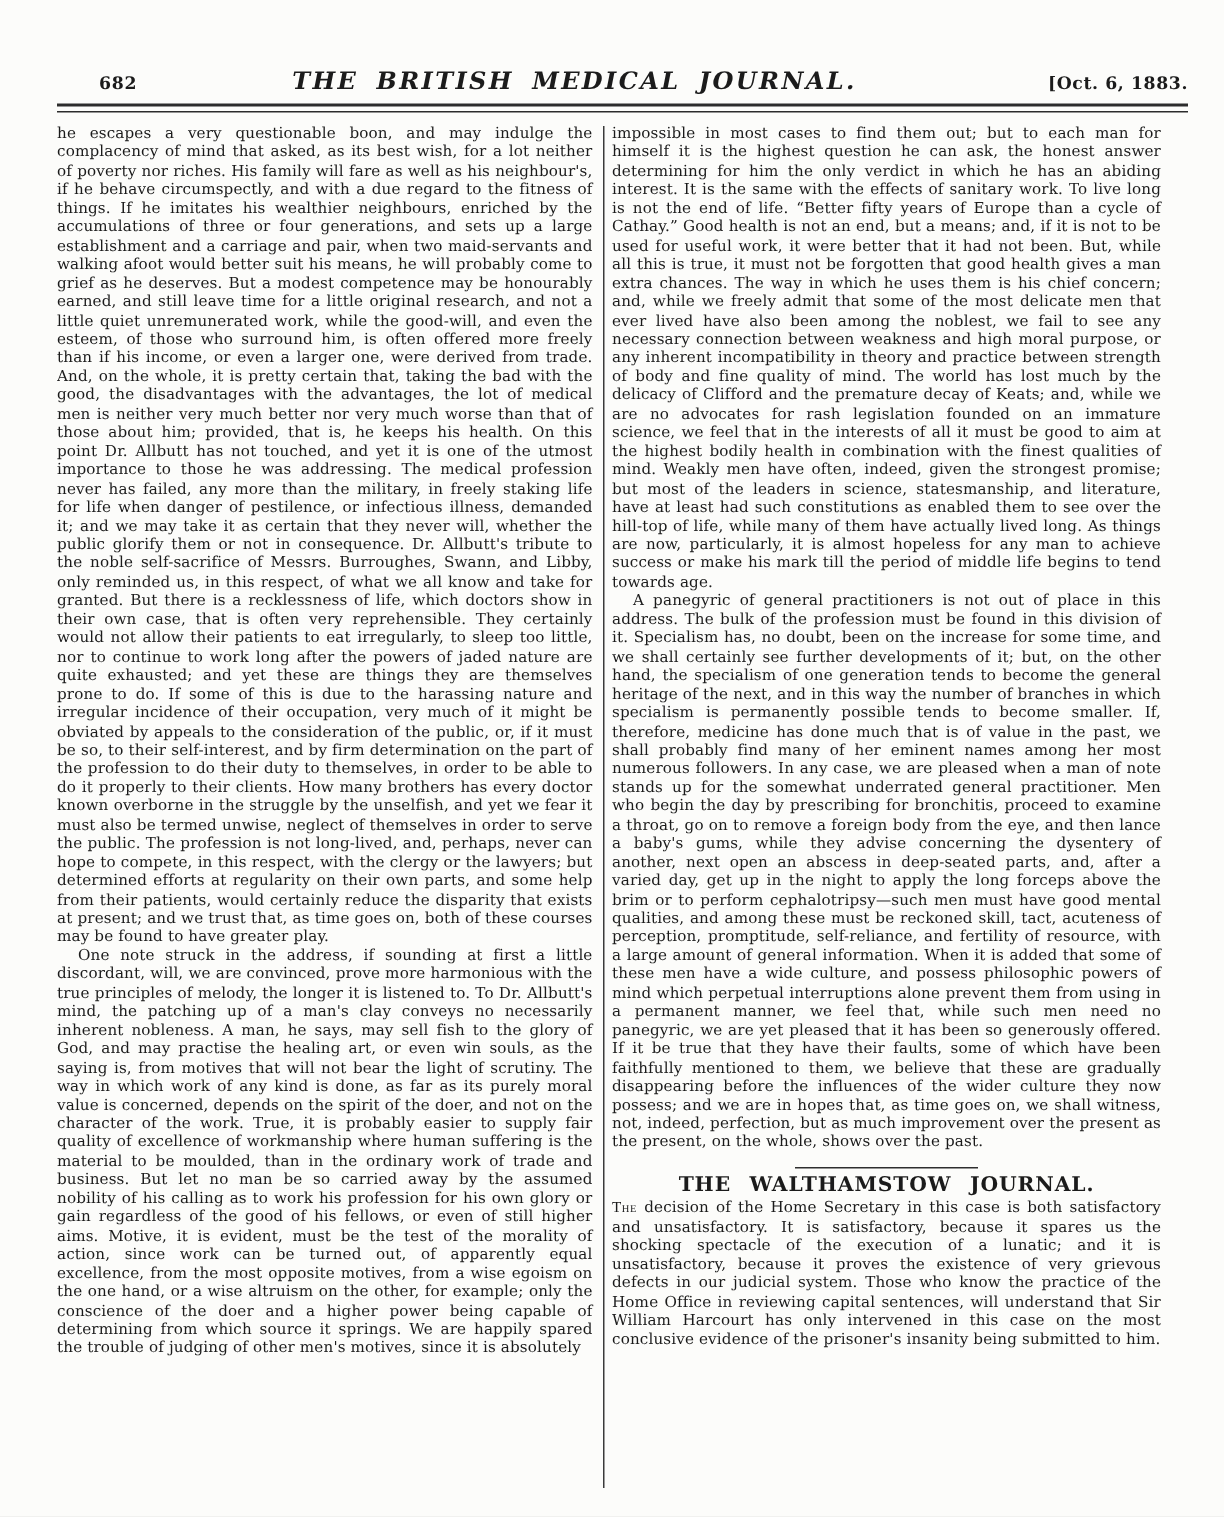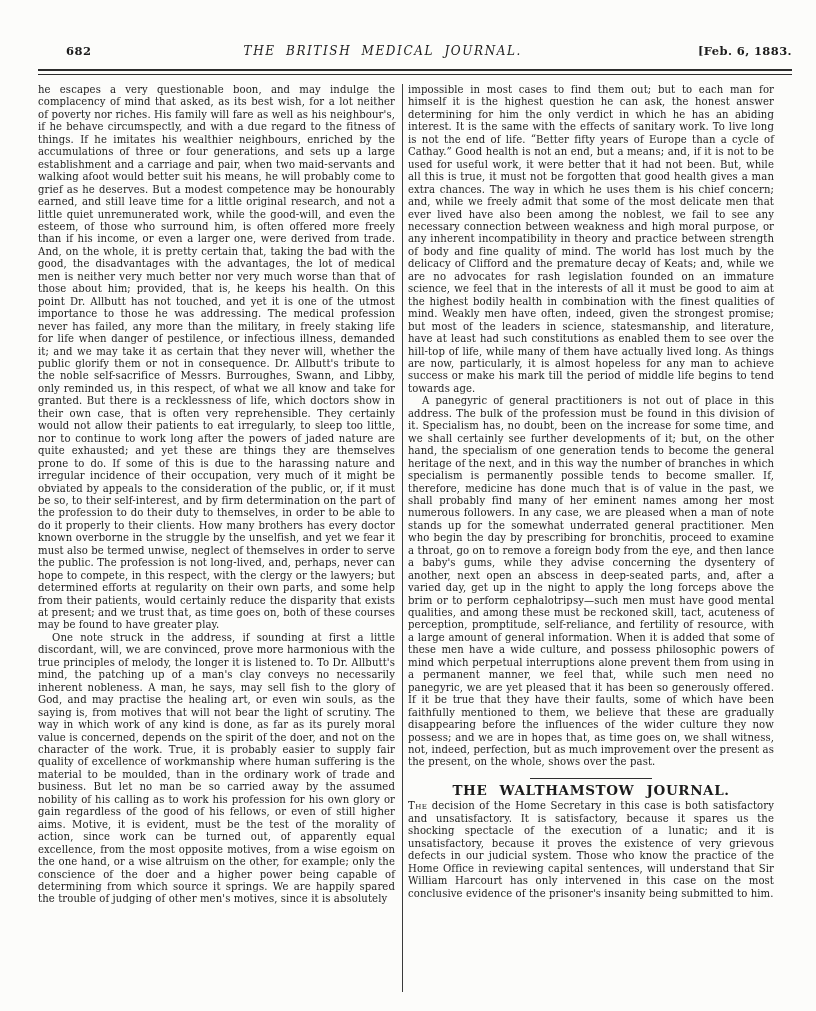--- a/index.html
+++ b/index.html
@@ -26,22 +26,22 @@
     justify-content: space-between;
     height: 18px;
   }
   .page-number {
     font-size: 11.5px;
     font-weight: bold;
     letter-spacing: 0.5px;
     margin-left: 28px;
   }
   .journal-title {
-    font-size: 12px;
-    font-weight: normal;
+    font-size: 16px;
+    font-weight: bold;
     font-style: italic;
     letter-spacing: 1.6px;
     word-spacing: 5px;
     transform: translateX(-12px);
   }
   .issue-date {
     font-size: 11.5px;
     font-weight: bold;
     letter-spacing: 0.4px;
   }
@@ -90,31 +90,32 @@
     margin: 5px 0 4px 0;
     text-align: center;
     font-size: 13.5px;
     font-weight: bold;
     letter-spacing: 0.6px;
     word-spacing: 7px;
   }
   .lead-word {
     font-variant: small-caps;
     letter-spacing: 0.4px;
+    font-family: Liberation Serif, serif;
   }
 </style>
 </head>
 <body>
 
 <div class="page">
 
   <div class="head-row">
     <span class="page-number">682</span>
     <span class="journal-title">THE BRITISH MEDICAL JOURNAL.</span>
-    <span class="issue-date">[Feb. 6, 1883.</span>
+    <span class="issue-date">[Oct. 6, 1883.</span>
   </div>
 
   <div class="head-rule"></div>
 
   <div class="columns">
 
     <section class="col left">
       <p class="cont">he escapes a very questionable boon, and may indulge the complacency of mind that asked, as its best wish, for a lot neither of poverty nor riches. His family will fare as well as his neighbour's, if he behave circumspectly, and with a due regard to the fitness of things. If he imitates his wealthier neighbours, enriched by the accumulations of three or four generations, and sets up a large establishment and a carriage and pair, when two maid-servants and walking afoot would better suit his means, he will probably come to grief as he deserves. But a modest competence may be honourably earned, and still leave time for a little original research, and not a little quiet unremunerated work, while the good-will, and even the esteem, of those who surround him, is often offered more freely than if his income, or even a larger one, were derived from trade. And, on the whole, it is pretty certain that, taking the bad with the good, the disadvantages with the advantages, the lot of medical men is neither very much better nor very much worse than that of those about him; provided, that is, he keeps his health. On this point Dr. Allbutt has not touched, and yet it is one of the utmost importance to those he was addressing. The medical profession never has failed, any more than the military, in freely staking life for life when danger of pestilence, or infectious illness, demanded it; and we may take it as certain that they never will, whether the public glorify them or not in consequence. Dr. Allbutt's tribute to the noble self-sacrifice of Messrs. Burroughes, Swann, and Libby, only reminded us, in this respect, of what we all know and take for granted. But there is a recklessness of life, which doctors show in their own case, that is often very reprehensible. They certainly would not allow their patients to eat irregularly, to sleep too little, nor to continue to work long after the powers of jaded nature are quite exhausted; and yet these are things they are themselves prone to do. If some of this is due to the harassing nature and irregular incidence of their occupation, very much of it might be obviated by appeals to the consideration of the public, or, if it must be so, to their self-interest, and by firm determination on the part of the profession to do their duty to themselves, in order to be able to do it properly to their clients. How many brothers has every doctor known overborne in the struggle by the unselfish, and yet we fear it must also be termed unwise, neglect of themselves in order to serve the public. The profession is not long-lived, and, perhaps, never can hope to compete, in this respect, with the clergy or the lawyers; but determined efforts at regularity on their own parts, and some help from their patients, would certainly reduce the disparity that exists at present; and we trust that, as time goes on, both of these courses may be found to have greater play.</p>
       <p>One note struck in the address, if sounding at first a little discordant, will, we are convinced, prove more harmonious with the true principles of melody, the longer it is listened to. To Dr. Allbutt's mind, the patching up of a man's clay conveys no necessarily inherent nobleness. A man, he says, may sell fish to the glory of God, and may practise the healing art, or even win souls, as the saying is, from motives that will not bear the light of scrutiny. The way in which work of any kind is done, as far as its purely moral value is concerned, depends on the spirit of the doer, and not on the character of the work. True, it is probably easier to supply fair quality of excellence of workmanship where human suffering is the material to be moulded, than in the ordinary work of trade and business. But let no man be so carried away by the assumed nobility of his calling as to work his profession for his own glory or gain regardless of the good of his fellows, or even of still higher aims. Motive, it is evident, must be the test of the morality of action, since work can be turned out, of apparently equal excellence, from the most opposite motives, from a wise egoism on the one hand, or a wise altruism on the other, for example; only the conscience of the doer and a higher power being capable of determining from which source it springs. We are happily spared the trouble of judging of other men's motives, since it is absolutely</p>
     </section>

